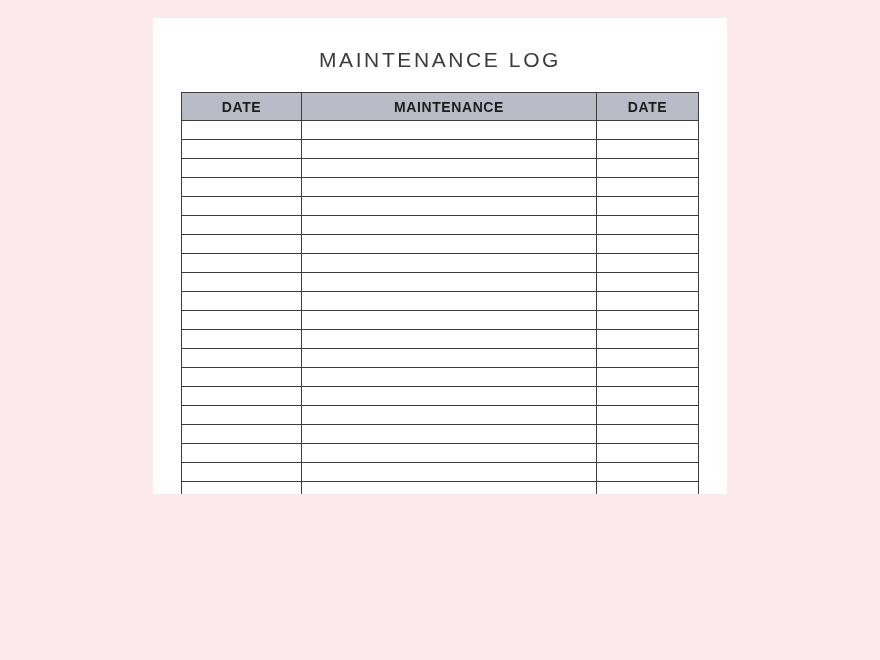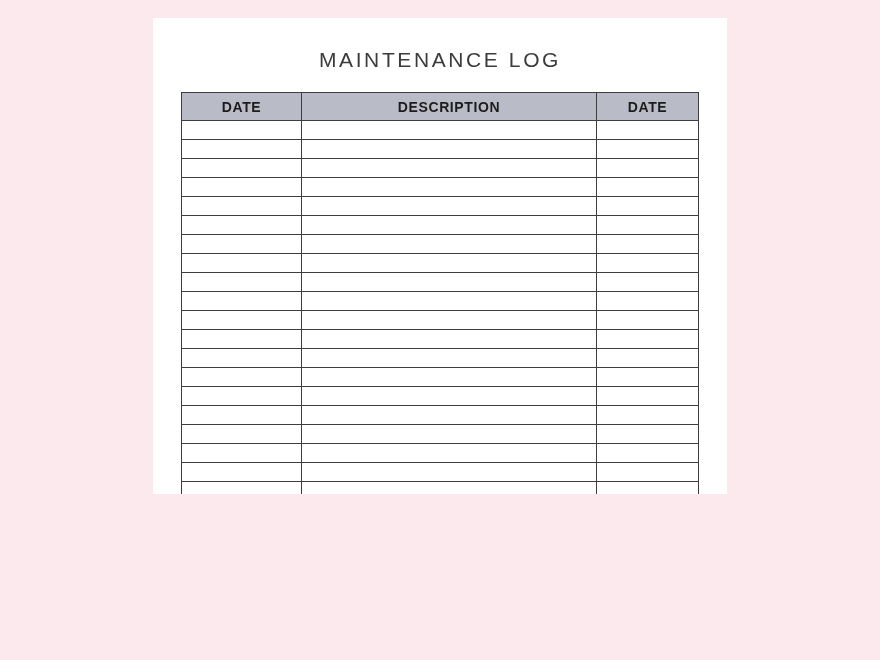--- a/index.html
+++ b/index.html
@@ -81,21 +81,21 @@
     <div id="log-table-wrap">
       <table id="log-table">
         <colgroup>
           <col class="col-date">
           <col class="col-desc">
           <col class="col-cost">
         </colgroup>
         <thead>
           <tr>
             <th>DATE</th>
-            <th>DESCRIPTION</th>
+            <th>MAINTENANCE</th>
             <th>DATE</th>
           </tr>
         </thead>
         <tbody id="log-table-body">
             <tr>
               <td></td>
               <td></td>
               <td></td>
             </tr>
             <tr>

